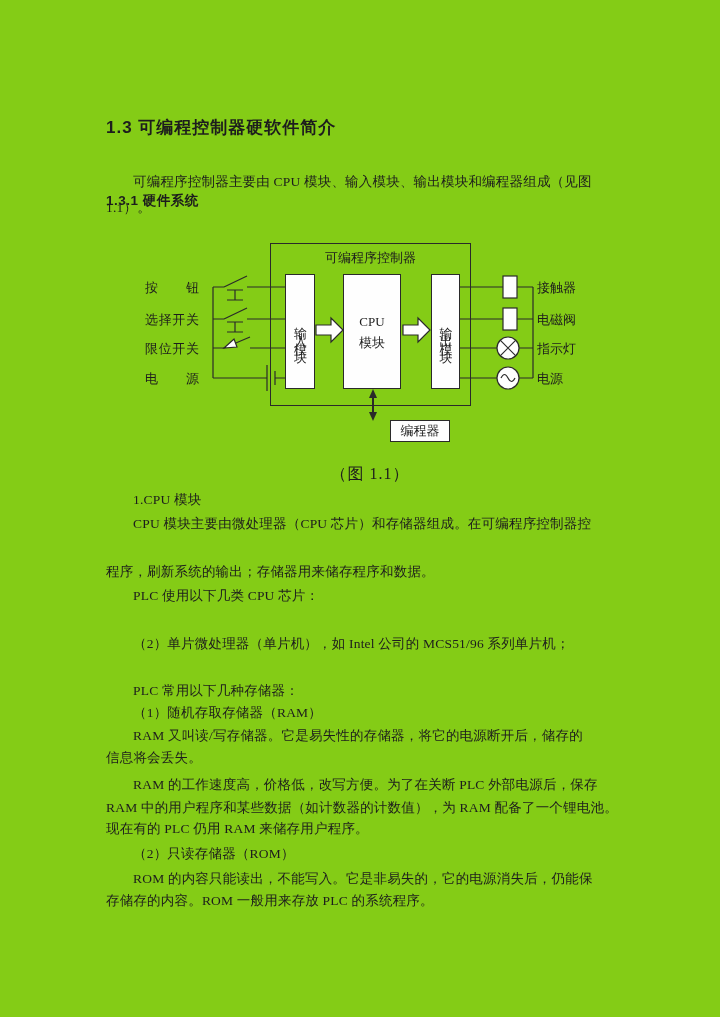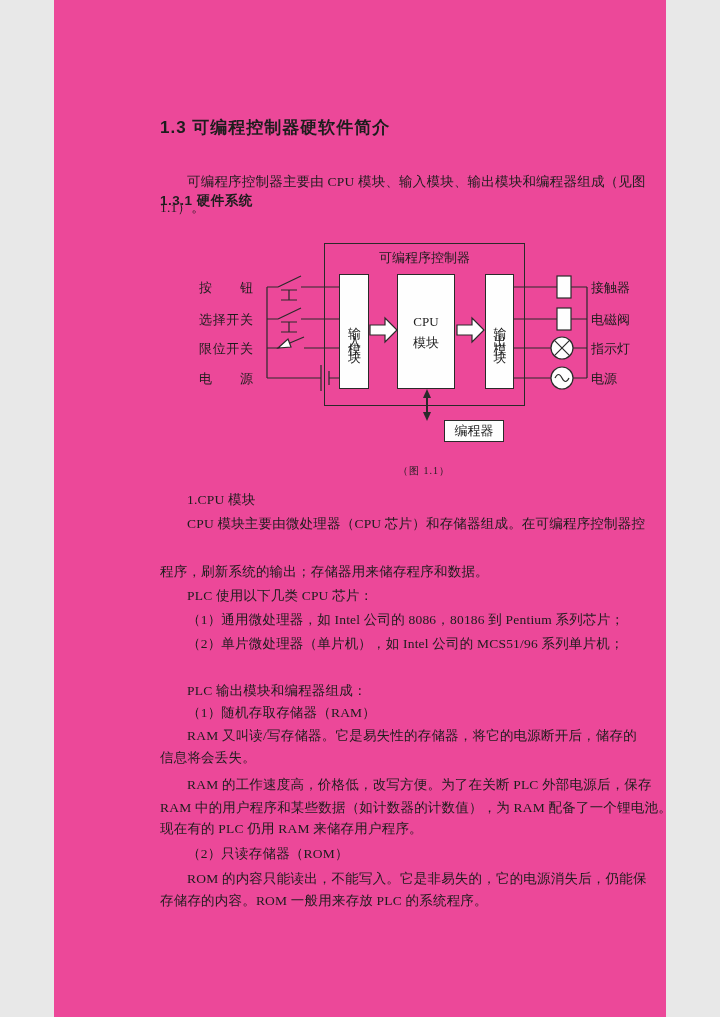--- a/index.html
+++ b/index.html
@@ -1,17 +1,17 @@
 <!DOCTYPE html>
 <html><head>
 <meta charset="utf-8">
 <style>
   html,body{margin:0;padding:0;background:#e8e8e8;}
   #page{
-    position:relative;width:612px;height:1017px;background:#ec4899;
+    position:relative;width:720px;height:1017px;background:#84cc16;
     margin:0 auto;overflow:hidden;
     font-family:"Liberation Serif","DejaVu Serif",serif;
     color:#1d1d1d;
   }
   .h1{
     position:absolute;left:106px;top:116px;
     font-family:"Liberation Sans","DejaVu Sans",sans-serif;
     font-weight:bold;font-size:17px;letter-spacing:1px;white-space:nowrap;
   }
   .h2{
@@ -25,21 +25,21 @@
   #figure{position:absolute;left:140px;top:238px;width:460px;height:212px;}
   #figure svg{position:absolute;left:0;top:0;z-index:1;}
   .box{position:absolute;border:1px solid #2a2a2a;background:#fefefe;box-sizing:border-box;z-index:2;}
   .outer{background:transparent;z-index:0;}
   .figlabel{position:absolute;z-index:3;font-size:13px;color:#1d1d1d;}
   .vbox{display:flex;align-items:center;justify-content:center;}
   .vtext{writing-mode:vertical-rl;text-orientation:upright;letter-spacing:8px;font-size:13px;}
   .cpu{display:flex;flex-direction:column;align-items:center;justify-content:center;line-height:21px;font-size:13px;}
   .lbl-l{width:54px;text-align:justify;text-align-last:justify;}
   .lbl-r{white-space:nowrap;}
-  .caption{position:absolute;left:140px;top:464px;width:460px;text-align:center;font-size:10px;letter-spacing:1px;}
+  .caption{position:absolute;left:140px;top:464px;width:460px;text-align:center;font-size:16px;letter-spacing:1px;}
 </style>
 </head>
 <body>
 
 <div id="page">
 
   <div class="h1">1.3 可编程控制器硬软件简介</div>
   <div class="h2">1.3.1 硬件系统</div>
   <div class="bl ind" style="top:174px">可编程序控制器主要由 CPU 模块、输入模块、输出模块和编程器组成（见图</div>
   <div class="bl" style="top:200px">1.1）。</div>
@@ -124,23 +124,22 @@
     <div class="figlabel lbl-r" style="left:397px;top:102px;">指示灯</div>
     <div class="figlabel lbl-r" style="left:397px;top:132px;">电源</div>
   </div>
 
   <div class="caption">（图 1.1）</div>
 
   <div class="bl ind" style="top:492px">1.CPU 模块</div>
   <div class="bl ind" style="top:516px">CPU 模块主要由微处理器（CPU 芯片）和存储器组成。在可编程序控制器控</div>
   <div class="bl" style="top:564px">程序，刷新系统的输出；存储器用来储存程序和数据。</div>
   <div class="bl ind" style="top:588px">PLC 使用以下几类 CPU 芯片：</div>
-  <div class="bl ind" style="top:612px">（1）通用微处理器，如 Intel 公司的 8086，80186 到 Pentium 系列芯片；</div>
   <div class="bl ind" style="top:636px">（2）单片微处理器（单片机），如 Intel 公司的 MCS51/96 系列单片机；</div>
-  <div class="bl ind" style="top:683px">PLC 输出模块和编程器组成：</div>
+  <div class="bl ind" style="top:683px">PLC 常用以下几种存储器：</div>
   <div class="bl ind" style="top:705px">（1）随机存取存储器（RAM）</div>
   <div class="bl ind" style="top:728px">RAM 又叫读/写存储器。它是易失性的存储器，将它的电源断开后，储存的</div>
   <div class="bl" style="top:750px">信息将会丢失。</div>
   <div class="bl ind" style="top:777px">RAM 的工作速度高，价格低，改写方便。为了在关断 PLC 外部电源后，保存</div>
   <div class="bl" style="top:800px">RAM 中的用户程序和某些数据（如计数器的计数值），为 RAM 配备了一个锂电池。</div>
   <div class="bl" style="top:821px">现在有的 PLC 仍用 RAM 来储存用户程序。</div>
   <div class="bl ind" style="top:846px">（2）只读存储器（ROM）</div>
   <div class="bl ind" style="top:871px">ROM 的内容只能读出，不能写入。它是非易失的，它的电源消失后，仍能保</div>
   <div class="bl" style="top:893px">存储存的内容。ROM 一般用来存放 PLC 的系统程序。</div>
 

